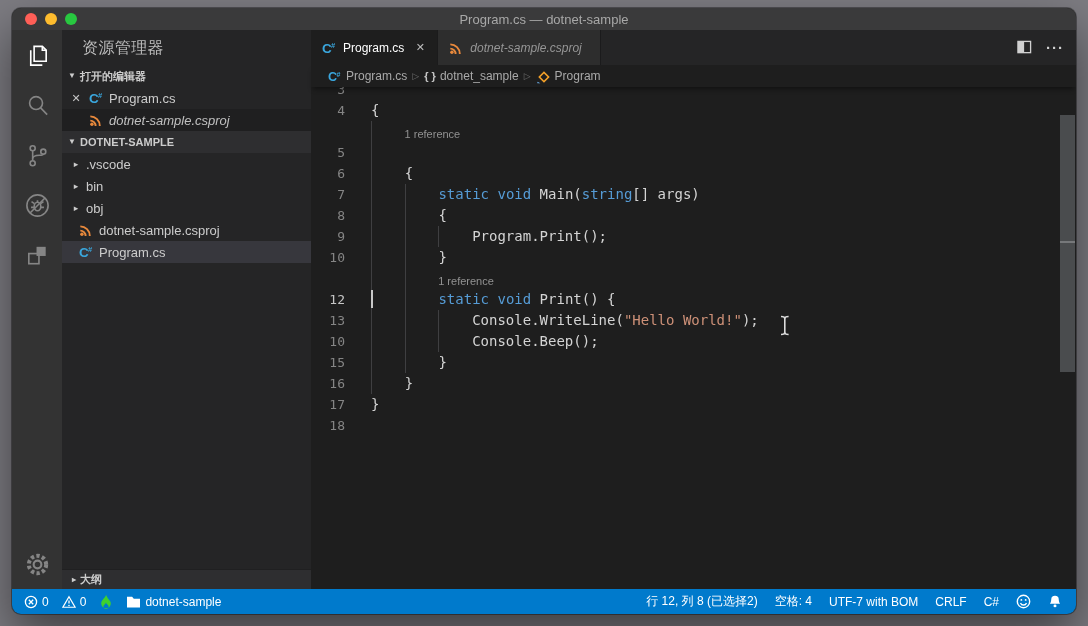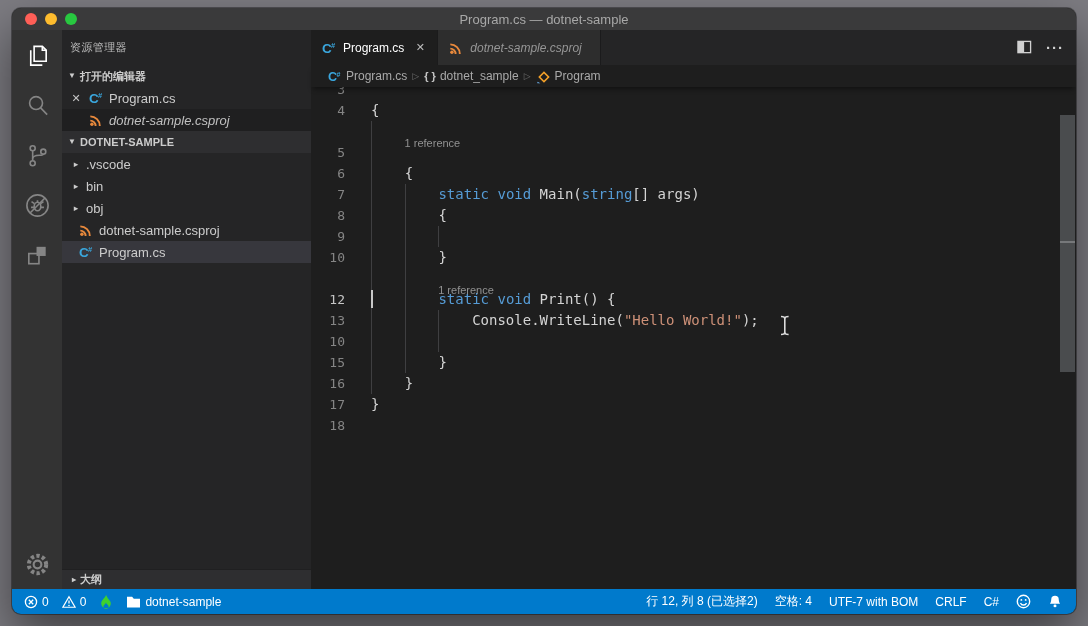--- a/index.html
+++ b/index.html
@@ -25,21 +25,21 @@
 
   
   .activitybar{ width:50px; background:#333333; display:flex; flex-direction:column; align-items:center; position:relative; flex:none; }
   .ab-item{ width:50px; height:50px; display:flex; align-items:center; justify-content:center; cursor:pointer; }
   .ab-item svg{ width:27px; height:27px; stroke:#858585; fill:none; stroke-width:1.7; }
   .ab-item.active svg{ stroke:#ffffff; }
   .ab-bottom{ position:absolute; bottom:0; left:0; }
 
   
   .sidebar{ width:249px; background:#252526; position:relative; flex:none; overflow:hidden; color:#cccccc; }
-  .sidebar-title{ height:35px; line-height:35px; padding-left:8px; font-size:11px; color:#bbbbbb; letter-spacing:.4px; }
+  .sidebar-title{ height:35px; line-height:35px; padding-left:20px; font-size:16px; color:#bbbbbb; letter-spacing:.4px; }
   .section-header{ height:22px; line-height:22px; font-size:11px; font-weight:bold; color:#cccccc; padding-left:4px; display:flex; align-items:center; cursor:pointer; }
   .section-header .twisty{ width:12px; font-size:8px; color:#cccccc; margin-right:2px; text-align:center; }
   .section-header.shaded{ background:#2e2e30; }
   .row22{ height:22px; display:flex; align-items:center; font-size:13px; cursor:pointer; white-space:nowrap; }
   .row22 .close-x{ width:16px; text-align:center; font-size:11px; color:#c5c5c5; margin-left:6px; }
   .row22 .fico{ width:16px; height:16px; margin:0 5px 0 4px; flex:none; display:flex; align-items:center; justify-content:center; }
   .row22 .twisty{ width:12px; margin-left:8px; font-size:9px; color:#cccccc; text-align:center; flex:none; }
   .row22.dim-bg{ background:#1f1f20; }
   .row22.selected{ background:#37373d; }
   .row22 .lbl{ color:#cccccc; }
@@ -69,21 +69,21 @@
   
   .codearea{ flex:1; position:relative; overflow:hidden; font-family:"DejaVu Sans Mono",monospace; }
   .codelines{ margin-top:-8px; }
   .cl-row{ height:21px; position:relative; white-space:pre; font-size:14px; line-height:21px; color:#d4d4d4; }
   .cl-row .ln{ position:absolute; left:0; width:34px; text-align:right; font-size:13px; color:#858585; }
   .cl-row .ln.active{ color:#c6c6c6; }
   .cl-row .codetext{ position:absolute; left:60px; top:0; }
   .guide{ position:absolute; top:0; width:1px; height:21px; background:#3f3f41; }
   .sel-block{ position:absolute; left:60px; top:0; width:13px; height:21px; background:var(--sel); }
   .caret{ position:absolute; left:60px; top:1px; width:1.5px; height:18px; background:#c8c8c8; }
-  .lens{ position:absolute; top:12px; font-size:11px; color:#929292; font-family:"Liberation Sans",sans-serif; cursor:pointer; }
+  .lens{ position:absolute; top:3px; font-size:11px; color:#929292; font-family:"Liberation Sans",sans-serif; cursor:pointer; }
   .tok-kw{ color:var(--kw); } .tok-str{ color:var(--str); } .tok-pl{ color:#d4d4d4; }
 
   .scroll-thumb{ position:absolute; right:1px; top:85px; width:15px; height:257px; background:#4a4c4e; z-index:4; cursor:pointer; }
   .scroll-deco{ position:absolute; right:1px; top:211px; width:15px; height:2px; background:#76787a; z-index:5; }
 
   .mouse-ibeam{ position:absolute; z-index:6; pointer-events:none; }
 
   
   .statusbar{ height:25px; background:var(--accent); display:flex; align-items:center; color:#ffffff; font-size:12px; flex:none; padding:0 14px 0 12px; }
   .sb-left{ display:flex; align-items:center; gap:13px; }
@@ -311,26 +311,26 @@
 
       <div class="codearea">
         <div class="codelines" id="codelines">
             <div class="cl-row"><span class="ln">3</span></div>
             <div class="cl-row"><span class="ln">4</span><span class="codetext"><span class="tok-pl">{</span></span></div>
             <div class="cl-row"><div class="guide" style="left: 60px;"></div><span class="lens" style="left: 93.6px;">1 reference</span></div>
             <div class="cl-row"><div class="guide" style="left: 60px;"></div><span class="ln">5</span></div>
             <div class="cl-row"><div class="guide" style="left: 60px;"></div><span class="ln">6</span><span class="codetext"><span class="tok-pl">    {</span></span></div>
             <div class="cl-row"><div class="guide" style="left: 60px;"></div><div class="guide" style="left: 93.6px;"></div><span class="ln">7</span><span class="codetext"><span class="tok-pl">        </span><span class="tok-kw">static</span><span class="tok-pl"> </span><span class="tok-kw">void</span><span class="tok-pl"> Main(</span><span class="tok-kw">string</span><span class="tok-pl">[] args)</span></span></div>
             <div class="cl-row"><div class="guide" style="left: 60px;"></div><div class="guide" style="left: 93.6px;"></div><span class="ln">8</span><span class="codetext"><span class="tok-pl">        {</span></span></div>
-            <div class="cl-row"><div class="guide" style="left: 60px;"></div><div class="guide" style="left: 93.6px;"></div><div class="guide" style="left: 127.2px;"></div><span class="ln">9</span></div>
+            <div class="cl-row"><div class="guide" style="left: 60px;"></div><div class="guide" style="left: 93.6px;"></div><div class="guide" style="left: 127.2px;"></div><span class="ln">9</span><span class="codetext"><span class="tok-pl">            Program.Print();</span></span></div>
             <div class="cl-row"><div class="guide" style="left: 60px;"></div><div class="guide" style="left: 93.6px;"></div><span class="ln">10</span><span class="codetext"><span class="tok-pl">        }</span></span></div>
             <div class="cl-row"><div class="guide" style="left: 60px;"></div><div class="guide" style="left: 93.6px;"></div><span class="lens" style="left: 127.2px;">1 reference</span></div>
             <div class="cl-row"><div class="guide" style="left: 60px;"></div><div class="guide" style="left: 93.6px;"></div><span class="ln active">12</span><span class="codetext"><span class="tok-pl">        </span><span class="tok-kw">static</span><span class="tok-pl"> </span><span class="tok-kw">void</span><span class="tok-pl"> Print() {</span></span><div class="caret"></div></div>
             <div class="cl-row"><div class="guide" style="left: 60px;"></div><div class="guide" style="left: 93.6px;"></div><div class="guide" style="left: 127.2px;"></div><span class="ln">13</span><span class="codetext"><span class="tok-pl">            Console.WriteLine(</span><span class="tok-str">"Hello World!"</span><span class="tok-pl">);</span></span></div>
-            <div class="cl-row"><div class="guide" style="left: 60px;"></div><div class="guide" style="left: 93.6px;"></div><div class="guide" style="left: 127.2px;"></div><span class="ln">10</span></div>
+            <div class="cl-row"><div class="guide" style="left: 60px;"></div><div class="guide" style="left: 93.6px;"></div><div class="guide" style="left: 127.2px;"></div><span class="ln">10</span><span class="codetext"><span class="tok-pl">            Console.Beep();</span></span></div>
             <div class="cl-row"><div class="guide" style="left: 60px;"></div><div class="guide" style="left: 93.6px;"></div><span class="ln">15</span><span class="codetext"><span class="tok-pl">        }</span></span></div>
             <div class="cl-row"><div class="guide" style="left: 60px;"></div><span class="ln">16</span><span class="codetext"><span class="tok-pl">    }</span></span></div>
             <div class="cl-row"><span class="ln">17</span><span class="codetext"><span class="tok-pl">}</span></span></div>
             <div class="cl-row"><span class="ln">18</span><span class="codetext"></span></div>
           </div>
 
         <div class="mouse-ibeam" style="left:468px; top:228px;">
           <svg width="12" height="21" viewBox="0 0 12 21">
             <g stroke="#dcdcdc" stroke-width="1.6" fill="none">
               <path d="M2 1.5 C4 1.5 5.8 2.2 5.8 3.5 C5.8 2.2 7.6 1.5 9.6 1.5"></path>

